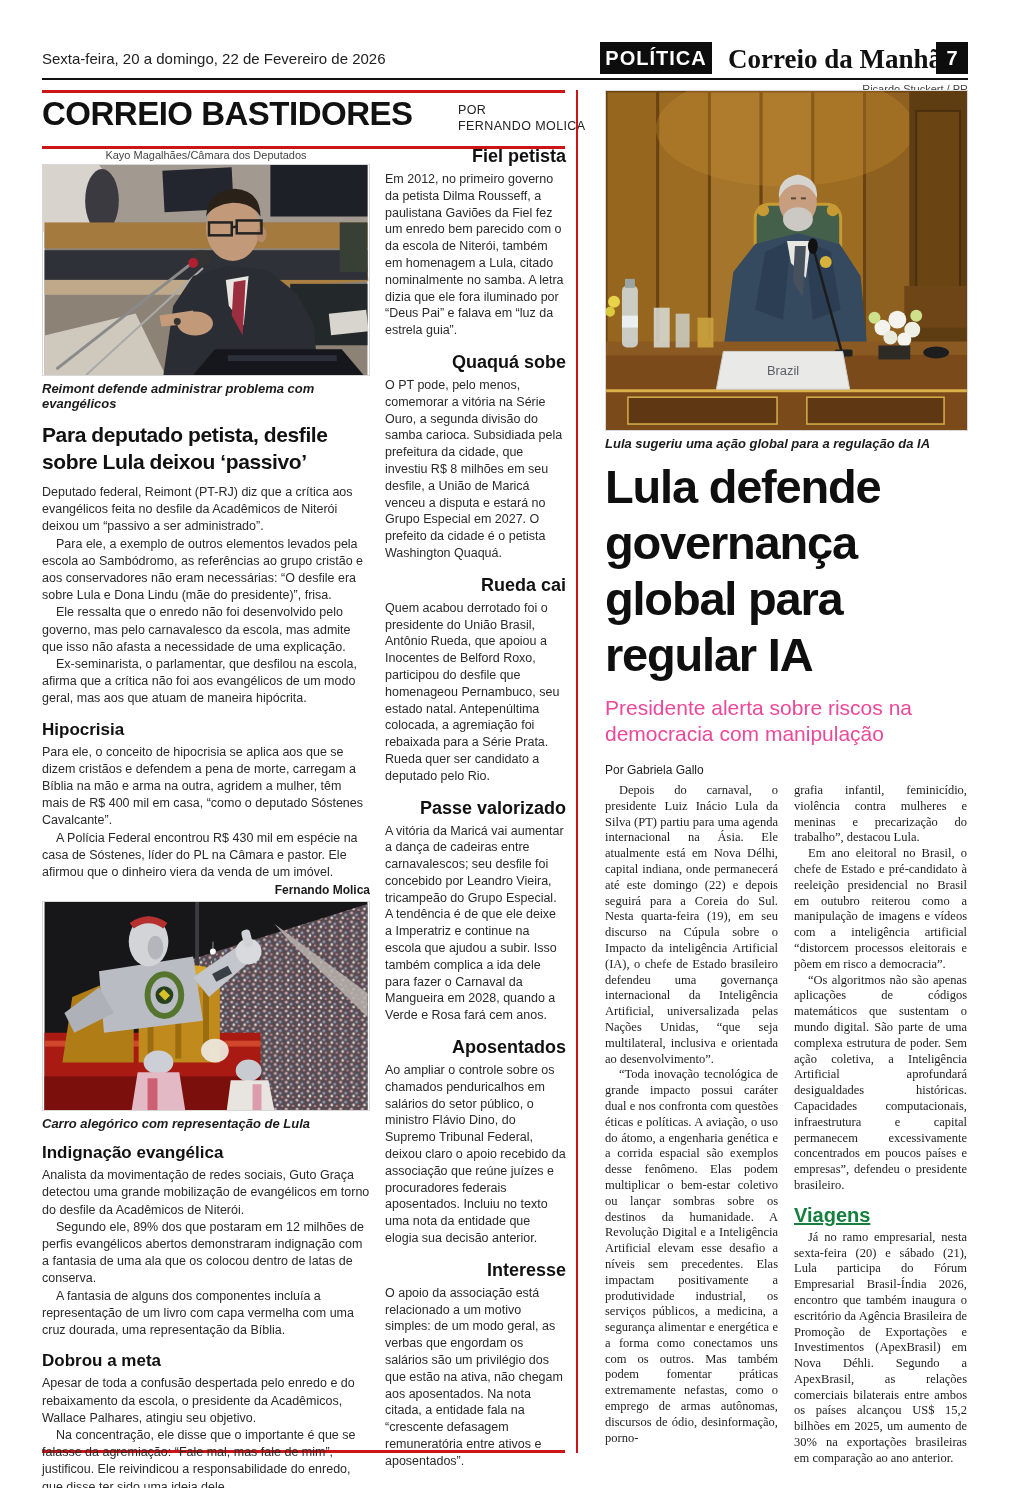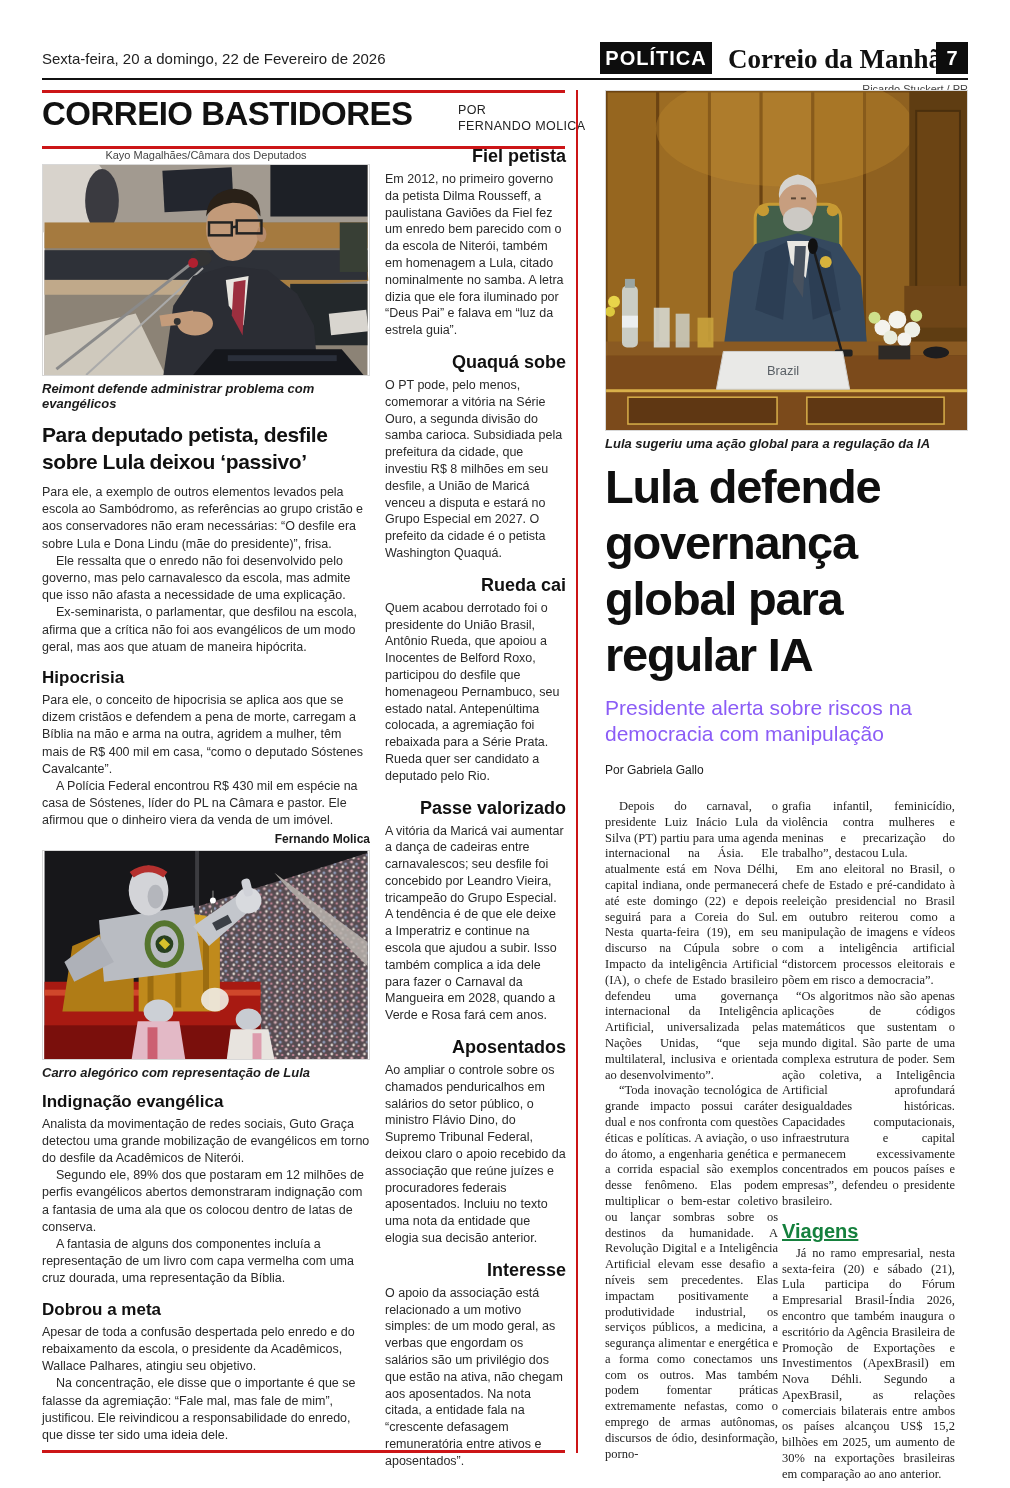--- a/index.html
+++ b/index.html
@@ -36,23 +36,23 @@
   .subhead2{font-size:17px;font-weight:700;color:#111;margin:12px 0 4px 0;}
   .signature{font-size:12px;font-weight:700;text-align:right;margin:2px 0 4px 0;}
   
   .bast-mid{position:absolute;left:385px;top:146px;width:181px;}
   .note h3{font-size:18px;font-weight:700;color:#111;margin:0 0 4px 0;text-align:right;}
   .note p{font-size:12.5px;line-height:16.8px;color:#2a2a2a;margin:0;}
   .note{margin-bottom:13px;}
   
   .article{position:absolute;left:605px;top:90px;width:363px;}
   .art-headline{font-size:47px;line-height:56px;font-weight:700;letter-spacing:-1.2px;color:#0f0f0f;margin:8px 0 8px 0;}
-  .art-subhead{font-size:21px;line-height:26px;font-weight:400;color:#8b5cf6;margin:12px 0 0 0;}
+  .art-subhead{font-size:21px;line-height:26px;font-weight:400;color:#ec4899;margin:12px 0 0 0;}
   .art-byline{font-size:12px;color:#222;margin:16px 0 0 0;}
-  .art-cols{display:flex;gap:4px;margin-top:22px;}
+  .art-cols{display:flex;gap:16px;margin-top:6px;}
   .art-col{width:173px;}
   .art-col p{font-family:"Liberation Serif","DejaVu Serif",serif;font-size:12.5px;line-height:15.8px;
         text-align:justify;color:#1c1c1c;margin:0;text-indent:14px;hyphens:auto;}
   .art-col p.noindent{text-indent:0;}
   .art-col h3{font-size:20px;font-weight:700;color:#15803d;margin:10px 0 3px 0;font-family:"Liberation Sans",sans-serif;text-decoration:underline;}
 </style>
 </head>
 <body>
 
 <div class="page">
@@ -109,20 +109,21 @@
       <ellipse cx="158" cy="94" rx="11" ry="8" fill="#333"></ellipse>
       <circle cx="150" cy="99" r="5" fill="#b02030"></circle>
       <polygon points="150,212 172,186 300,186 322,212" fill="#15171c"></polygon>
       <rect x="185" y="192" width="110" height="6" fill="#2a2f3a"></rect>
     </svg>
     <p class="caption">Reimont defende administrar problema com evangélicos</p>
 
     <h1 class="bast-headline">Para deputado petista, desfile sobre Lula deixou ‘passivo’</h1>
 
     <div class="body-block">
+      <p class="body">Deputado federal, Reimont (PT-RJ) diz que a crítica aos evangélicos feita no desfile da Acadêmicos de Niterói deixou um “passivo a ser administrado”.</p>
       <p class="body">Para ele, a exemplo de outros elementos levados pela escola ao Sambódromo, as referências ao grupo cristão e aos conservadores não eram necessárias: “O desfile era sobre Lula e Dona Lindu (mãe do presidente)”, frisa.</p>
       <p class="body">Ele ressalta que o enredo não foi desenvolvido pelo governo, mas pelo carnavalesco da escola, mas admite que isso não afasta a necessidade de uma explicação.</p>
       <p class="body">Ex-seminarista, o parlamentar, que desfilou na escola, afirma que a crítica não foi aos evangélicos de um modo geral, mas aos que atuam de maneira hipócrita.</p>
     </div>
 
     <h2 class="subhead2">Hipocrisia</h2>
     <div>
       <p class="body">Para ele, o conceito de hipocrisia se aplica aos que se dizem cristãos e defendem a pena de morte, carregam a Bíblia na mão e arma na outra, agridem a mulher, têm mais de R$ 400 mil em casa, “como o deputado Sóstenes Cavalcante”.</p>
       <p class="body">A Polícia Federal encontrou R$ 430 mil em espécie na casa de Sóstenes, líder do PL na Câmara e pastor. Ele afirmou que o dinheiro viera da venda de um imóvel.</p>
     </div>

